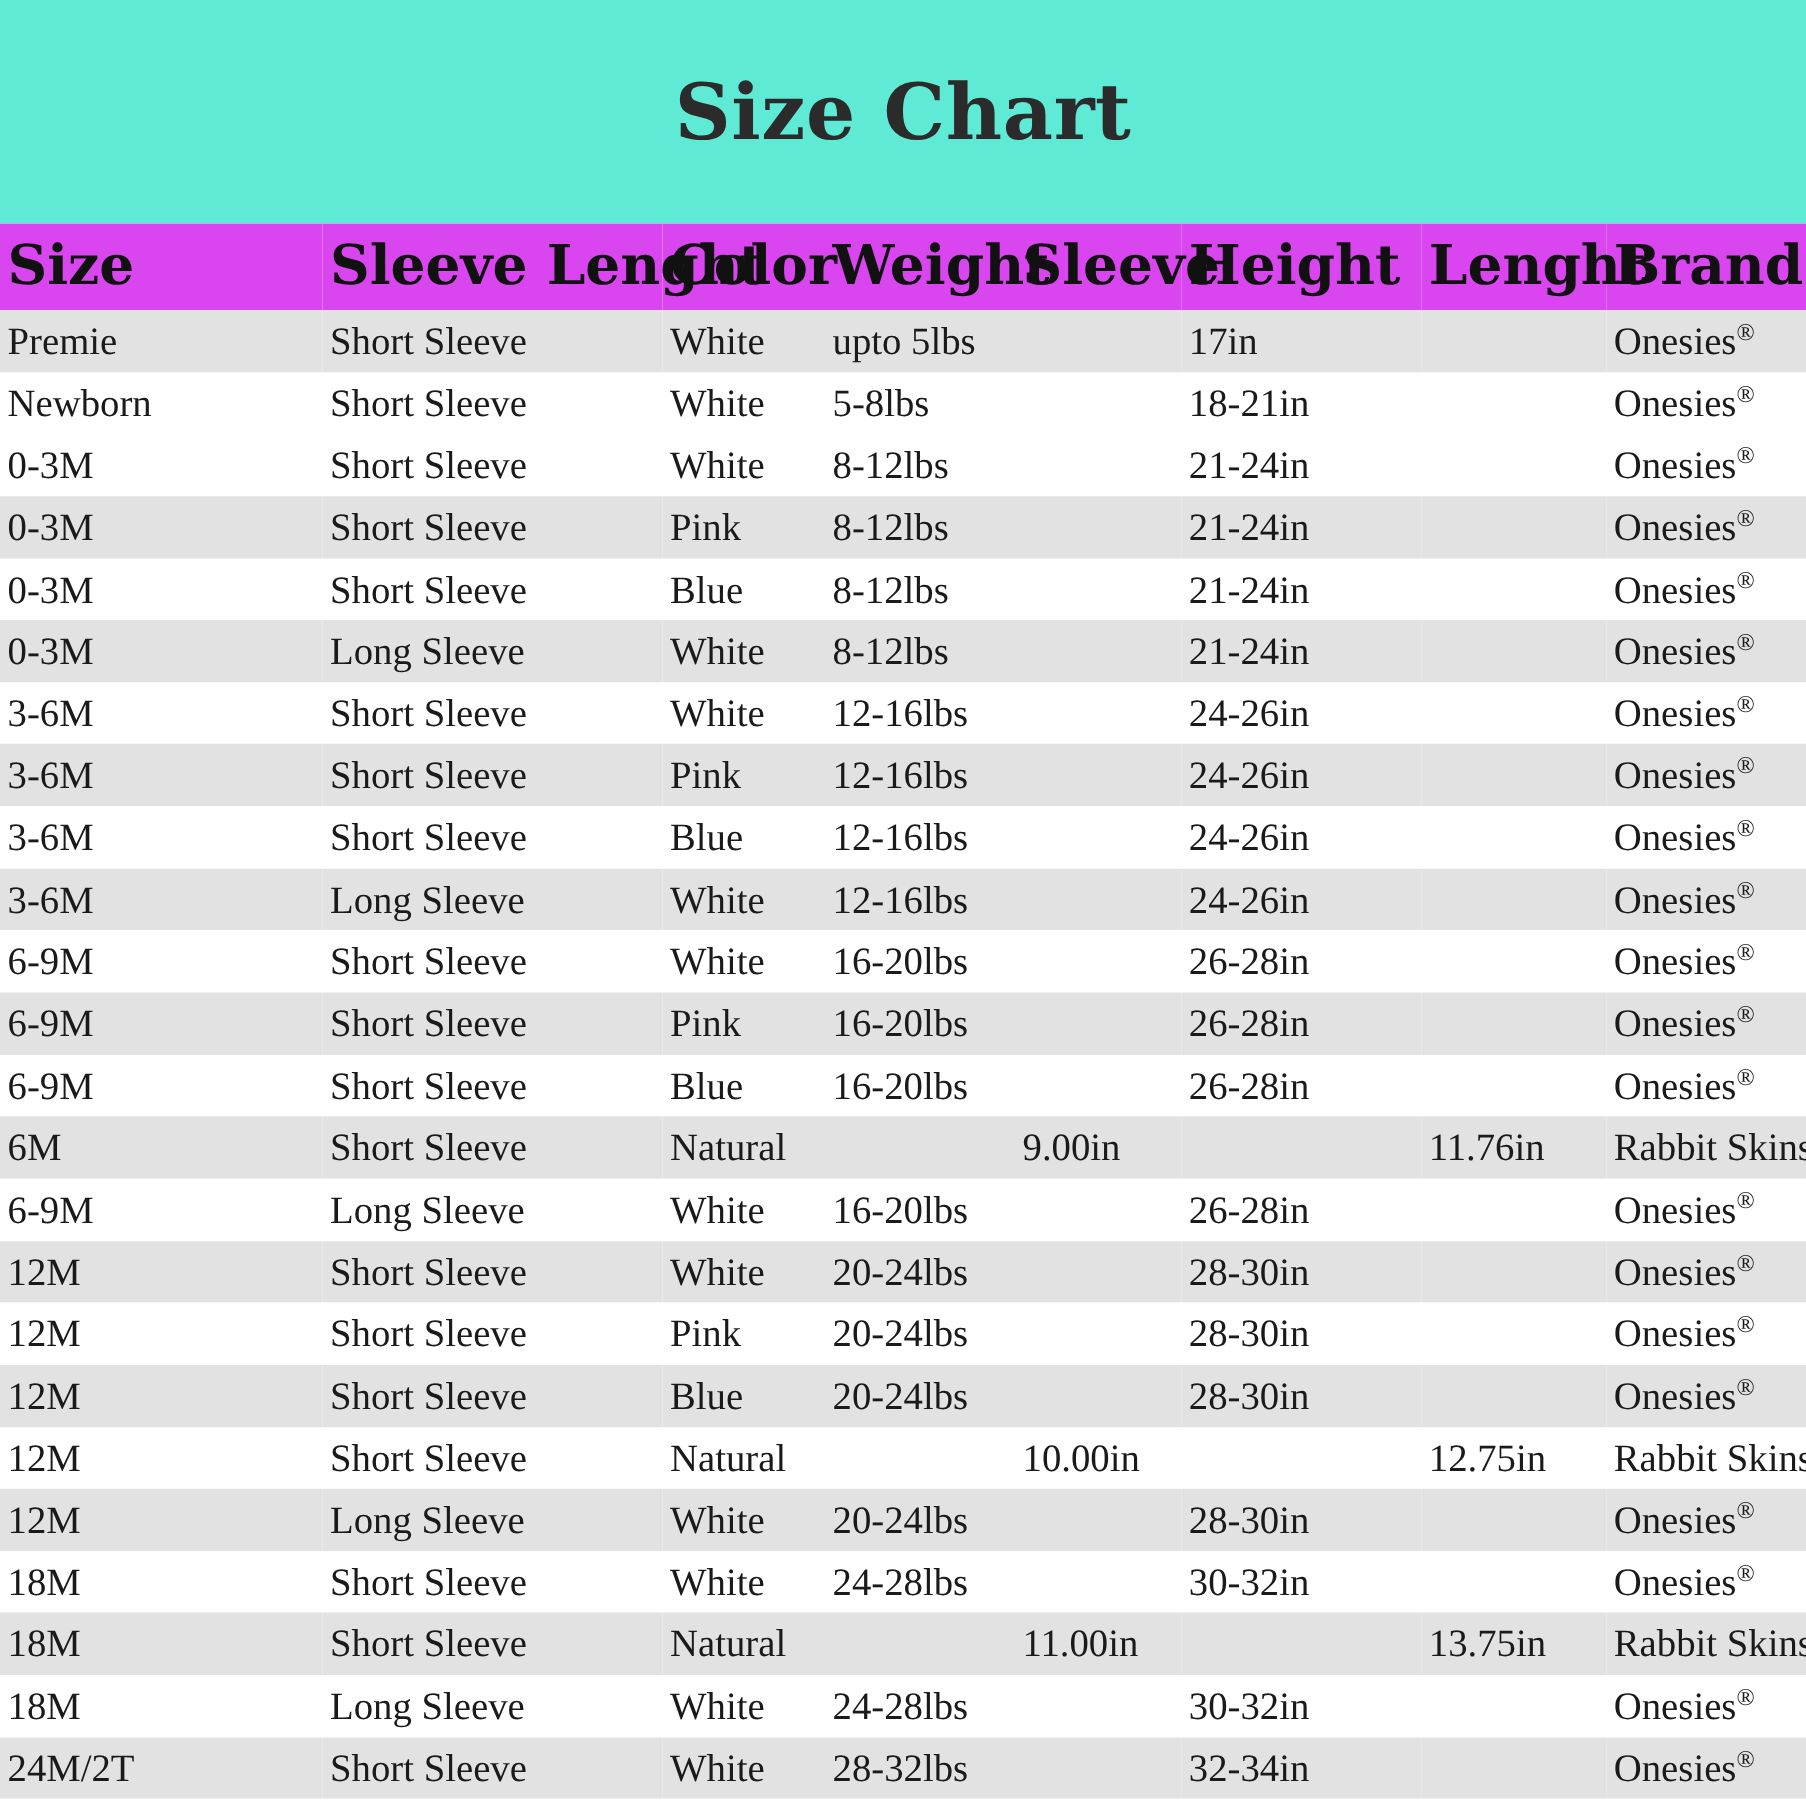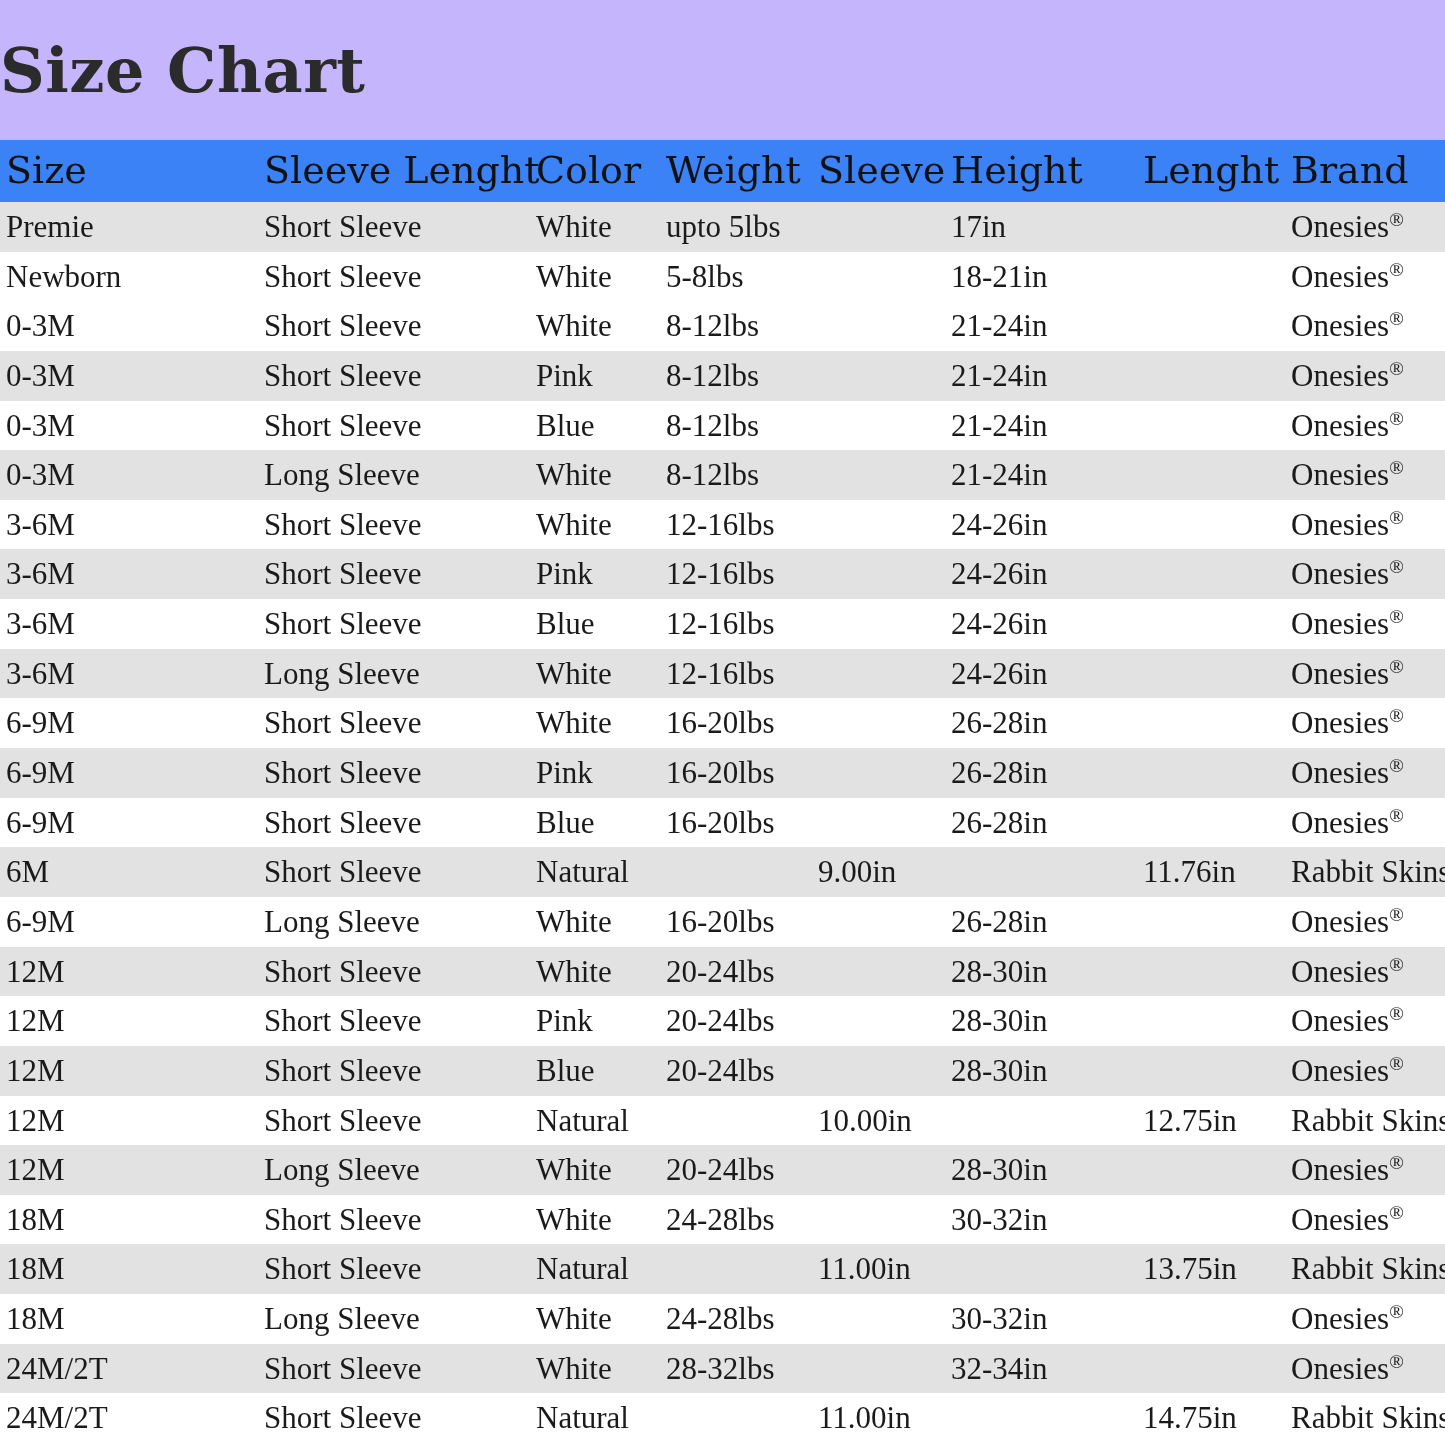--- a/index.html
+++ b/index.html
@@ -14,46 +14,46 @@
     color: #1a1a1a;
     overflow: hidden;
   }
   .page {
     width: 1445px;
     height: 1445px;
     position: relative;
     box-sizing: border-box;
   }
   .title-bar {
-    height: 140px;
-    background: #c4b5fd;
+    height: 179px;
+    background: #5eead4;
     display: flex;
     align-items: center;
-    justify-content: flex-start;
+    justify-content: center;
   }
   .title {
     font-family: "DejaVu Serif", serif;
     font-size: 62px;
     font-weight: 700;
     color: #2b2b2b;
     letter-spacing: 0.5px;
   }
   table.size-chart {
     width: 1445px;
     border-collapse: collapse;
     table-layout: fixed;
     font-size: 30px;
   }
   table.size-chart th {
     font-family: "DejaVu Serif", serif;
-    font-weight: 400;
-    font-size: 38px;
+    font-weight: 700;
+    font-size: 44px;
     text-align: left;
     padding: 8px 6px 10px 6px;
-    background: #3b82f6;
+    background: #d946ef;
     color: #111111;
     white-space: nowrap;
     vertical-align: bottom;
   }
   table.size-chart td {
     font-family: "Liberation Serif", serif;
     font-size: 31px;
     padding: 7px 6px;
     color: #1a1a1a;
     white-space: nowrap;

